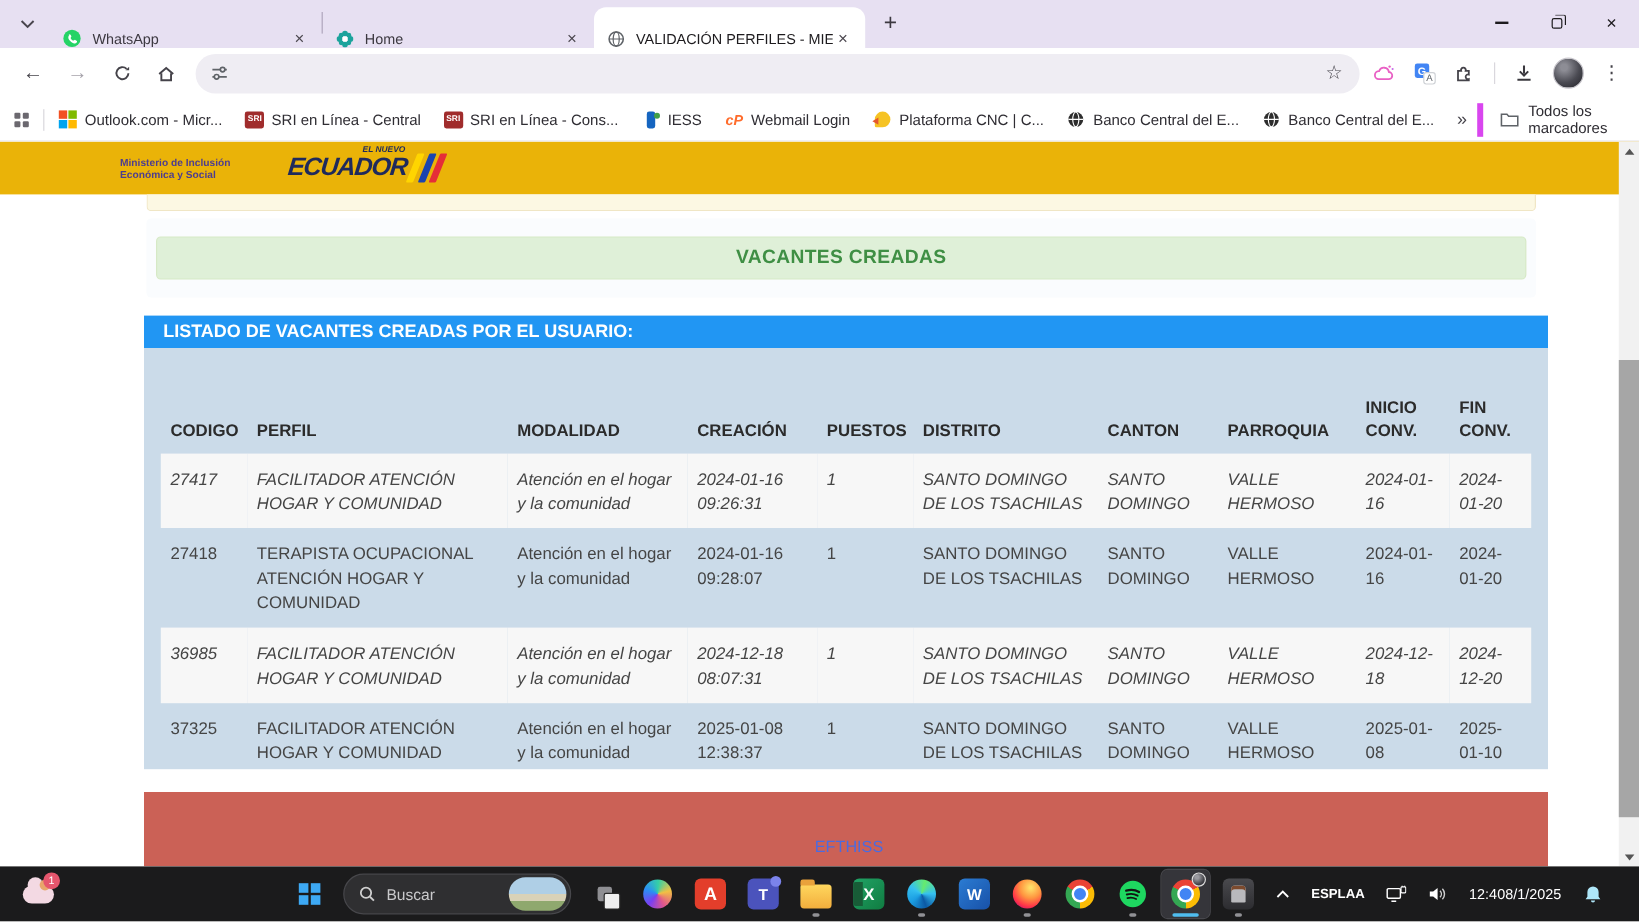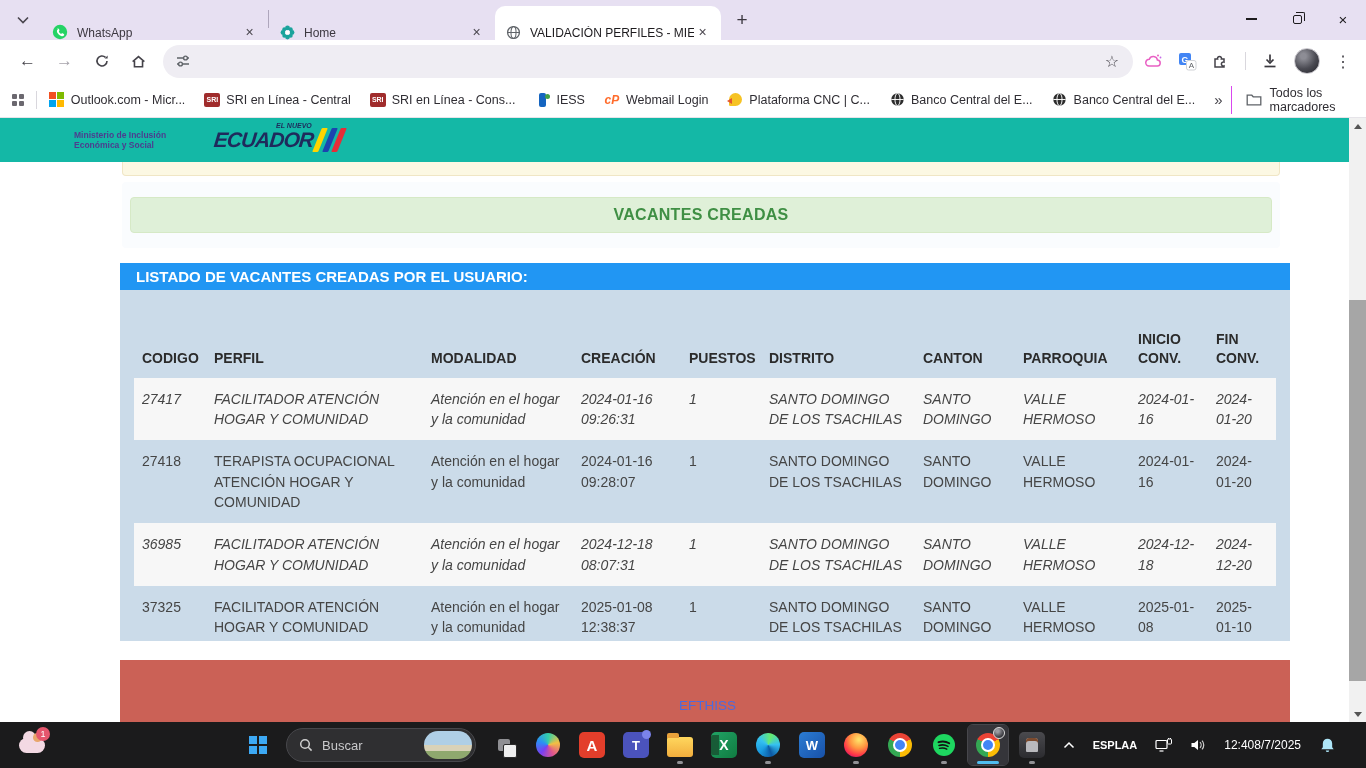--- a/index.html
+++ b/index.html
@@ -45,25 +45,25 @@
   .ico16 { width:16px; height:16px; display:flex; align-items:center; justify-content:center; flex:none; }
   .ms-grid { display:grid; grid-template-columns:7px 7px; grid-gap:1px; }
   .ms-grid i { width:7px; height:7px; }
   .sri-badge { width:16px; height:14px; background:#A02C2C; border-radius:2px; color:#fff; font-size:7px; font-weight:bold; display:flex; align-items:center; justify-content:center; }
   .iess-ico { width:7px; height:14px; background:#1565C0; border-radius:2px; position:relative; }
   .iess-ico::after { content:""; position:absolute; right:-4px; top:1px; width:5px; height:5px; border-radius:50%; background:#43A047; }
   .cp-ico { color:#FF6C2C; font-weight:bold; font-style:italic; font-size:12px; }
   .bird-ico { width:13px; height:13px; border-radius:50% 50% 50% 10%; background:#F6C324; position:relative; }
   .bird-ico::after { content:""; position:absolute; left:-2px; top:5px; border-top:3px solid transparent; border-bottom:3px solid transparent; border-right:5px solid #E4572E; }
   .bm-overflow { font-size:15px; color:#45434a; margin-right:8px; }
-  .all-bm { margin-left:auto; display:flex; align-items:center; gap:8px; border-left:1px solid #d946ef; padding-left:14px; }
+  .all-bm { margin-left:auto; display:flex; align-items:center; gap:8px; border-left:5px solid #d946ef; padding-left:14px; }
 
   
   .page { position:relative; width:1366px; height:604px; background:#fff; overflow:hidden; }
-  .site-header { height:44px; background:#14b8a6; display:flex; align-items:center; padding-left:74px; }
+  .site-header { height:44px; background:#eab308; display:flex; align-items:center; padding-left:100px; }
   .mies-logo { font-size:8.5px; font-weight:bold; color:#4D3D8F; line-height:1.2; }
   .ec-logo { margin-left:48px; display:flex; align-items:center; position:relative; }
   .ec-top { position:absolute; top:-6px; right:34px; font-size:7px; font-weight:bold; font-style:italic; color:#1F2A5C; letter-spacing:0; }
   .ec-main { font-style:italic; font-weight:bold; color:#1F2A5C; font-size:21px; letter-spacing:-1px; transform:skewX(-6deg); }
   .ec-stripes { display:flex; margin-left:4px; transform:skewX(-22deg); }
   .ec-stripes i { width:6px; height:24px; margin-right:3.5px; border-radius:1px; }
 
   .beige-bar { position:absolute; left:122px; top:44px; width:1158px; height:14px; background:#FCF8E3; border:1px solid #F0E6C5; border-top:none; border-radius:0 0 4px 4px; }
   .light-panel { position:absolute; left:122px; top:64px; width:1158px; height:66px; background:#FAFCFE; border-radius:4px; }
   .green-banner { margin:15px 8px 0; height:36px; background:#DFF0D8; border:1px solid #D6E9C6; border-radius:4px; display:flex; align-items:center; justify-content:center; color:#3F8F44; font-weight:bold; font-size:16px; letter-spacing:.3px; }
@@ -559,21 +559,21 @@
           </svg>
       </div>
       <div class="tb-rbtn">
         <svg width="16" height="14" viewBox="0 0 16 14">
             <path d="M1.5 5v4h2.8L8 12V2L4.3 5z" fill="#fff"></path>
             <path d="M10 4.2a4 4 0 0 1 0 5.6M12 2.6a6.4 6.4 0 0 1 0 8.8" fill="none" stroke="#cfcfcf" stroke-width="1.2"></path>
           </svg>
       </div>
       <div class="tb-rbtn clock">
         <div>12:40</div>
-        <div>8/7/2025</div>
+        <div>8/1/2025</div>
       </div>
       <div class="tb-rbtn">
         <svg width="17" height="17" viewBox="0 0 16 16">
             <path d="M8 1.6a4.4 4.4 0 0 0-4.4 4.4v3.6L2.2 11.6h11.6L12.4 9.6V6A4.4 4.4 0 0 0 8 1.6z" fill="#AEE6F8"></path>
             <path d="M6.4 12.6a1.6 1.6 0 0 0 3.2 0z" fill="#AEE6F8"></path>
           </svg>
       </div>
     </div>
   </div>
 

